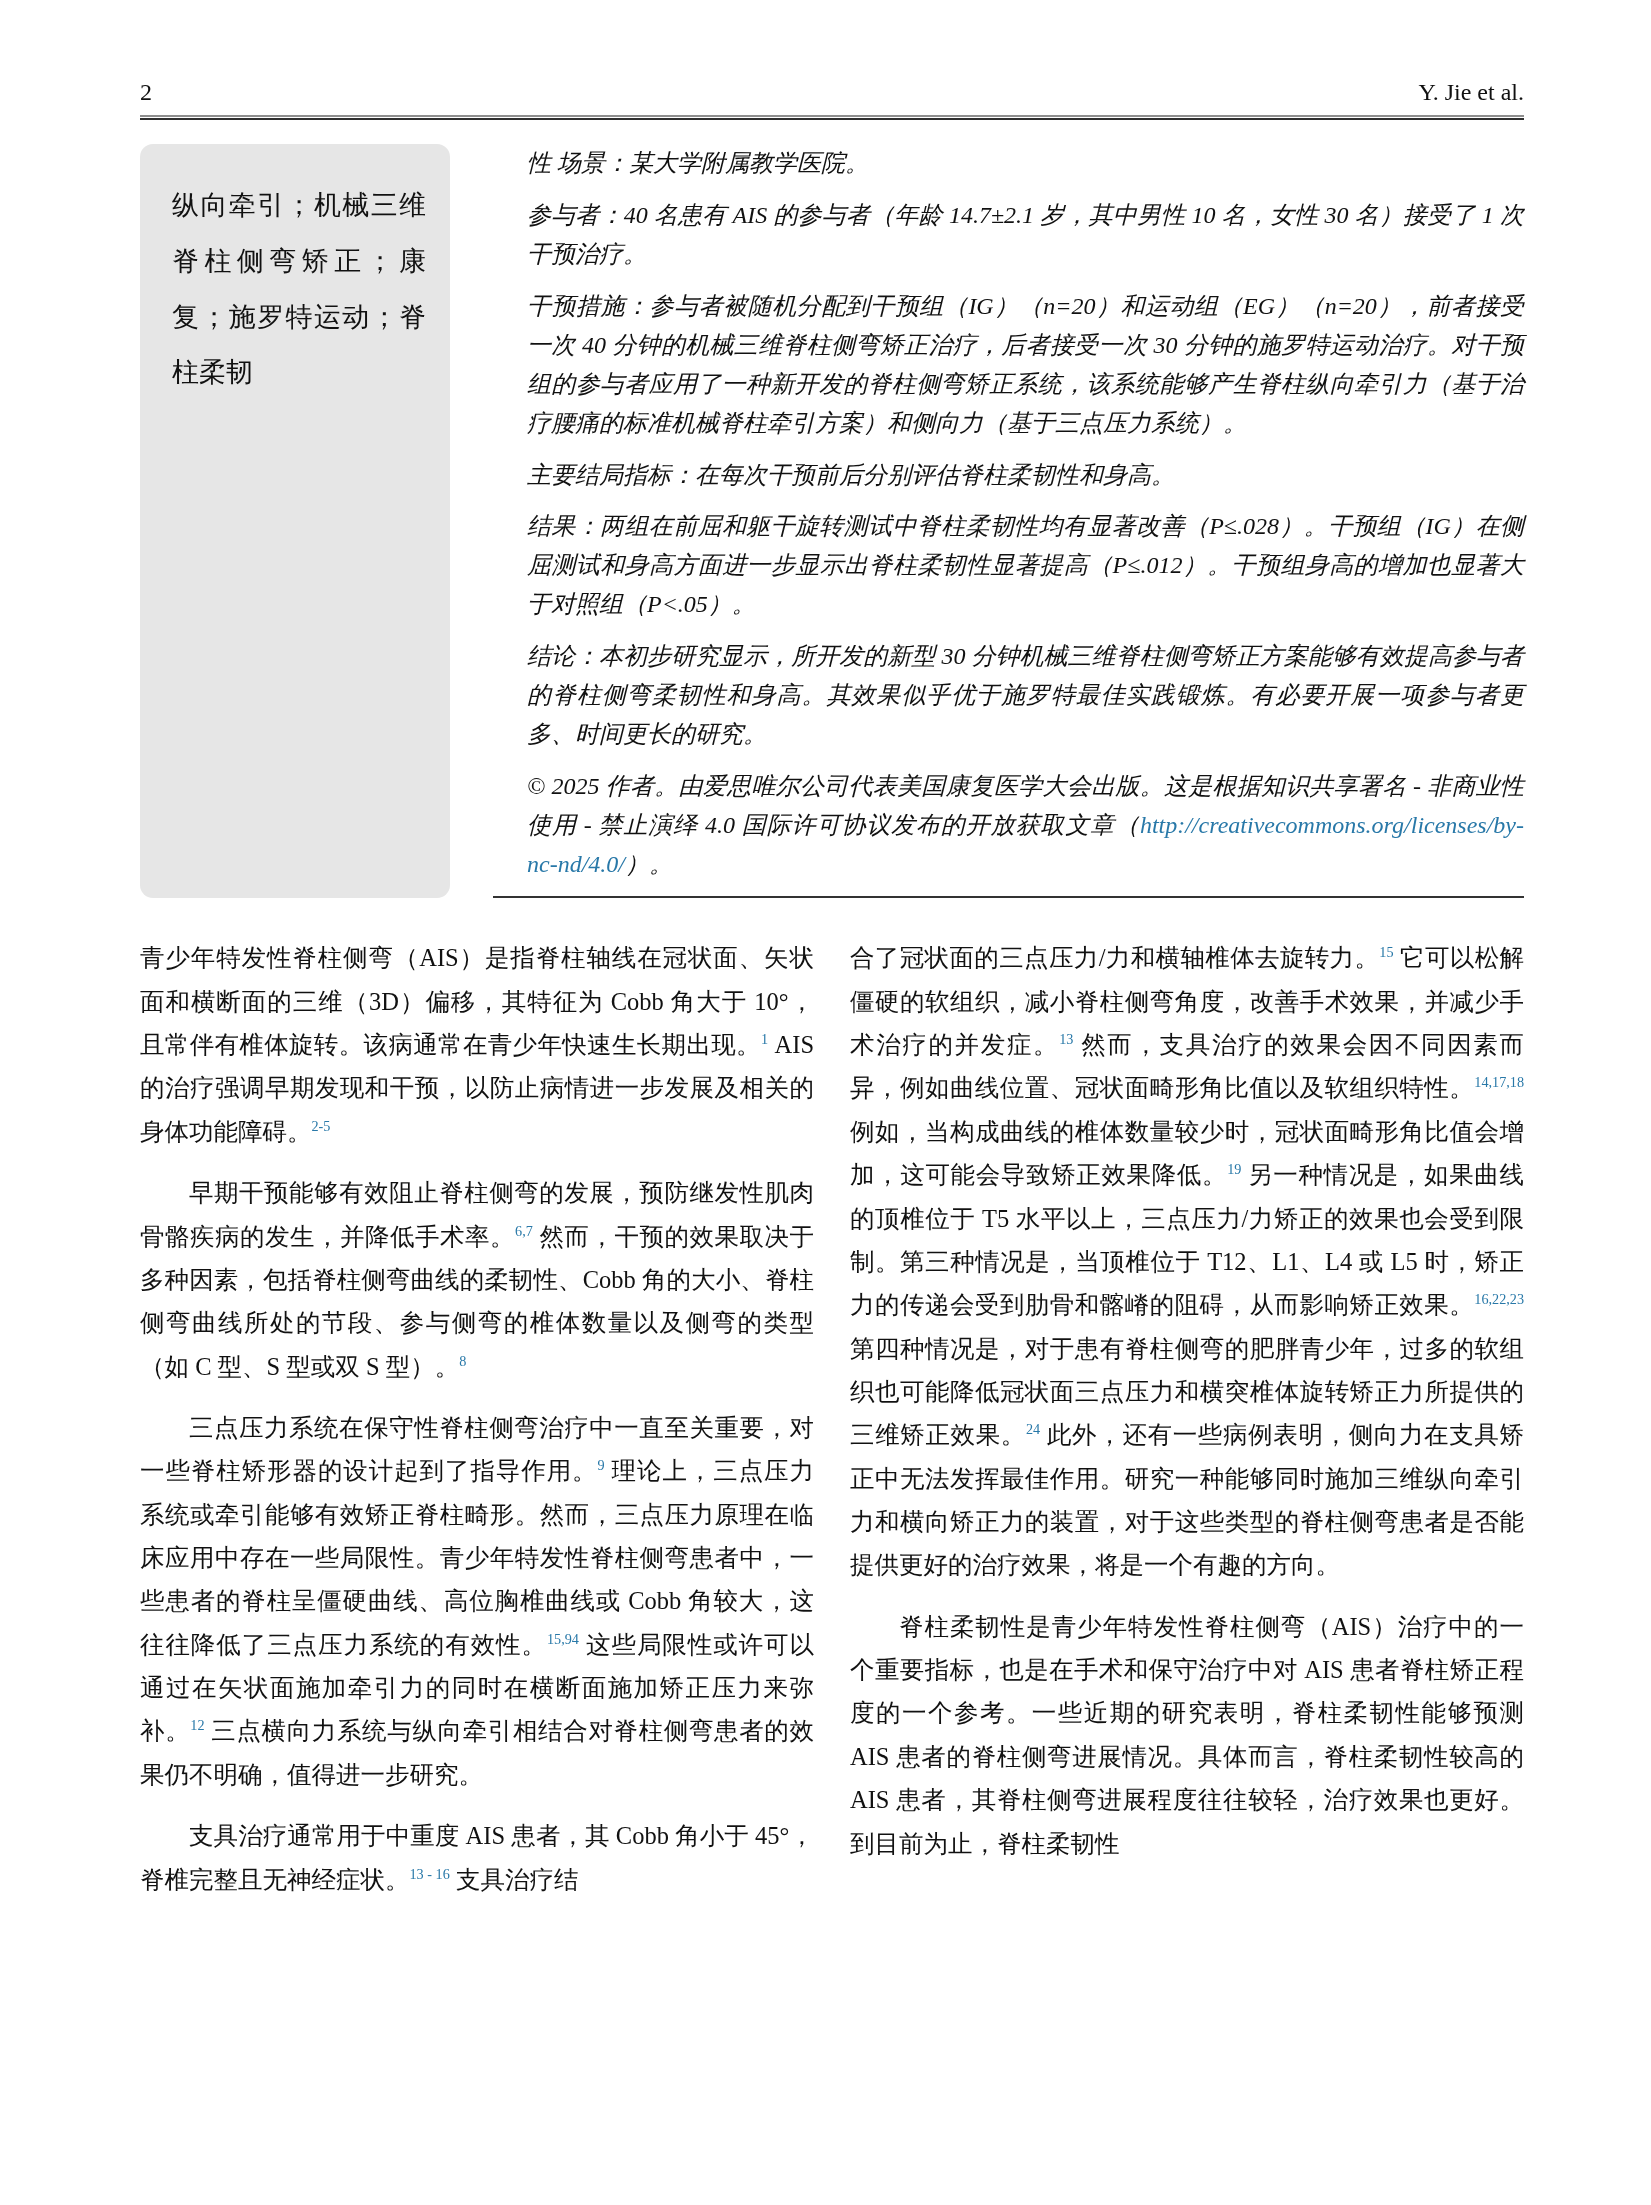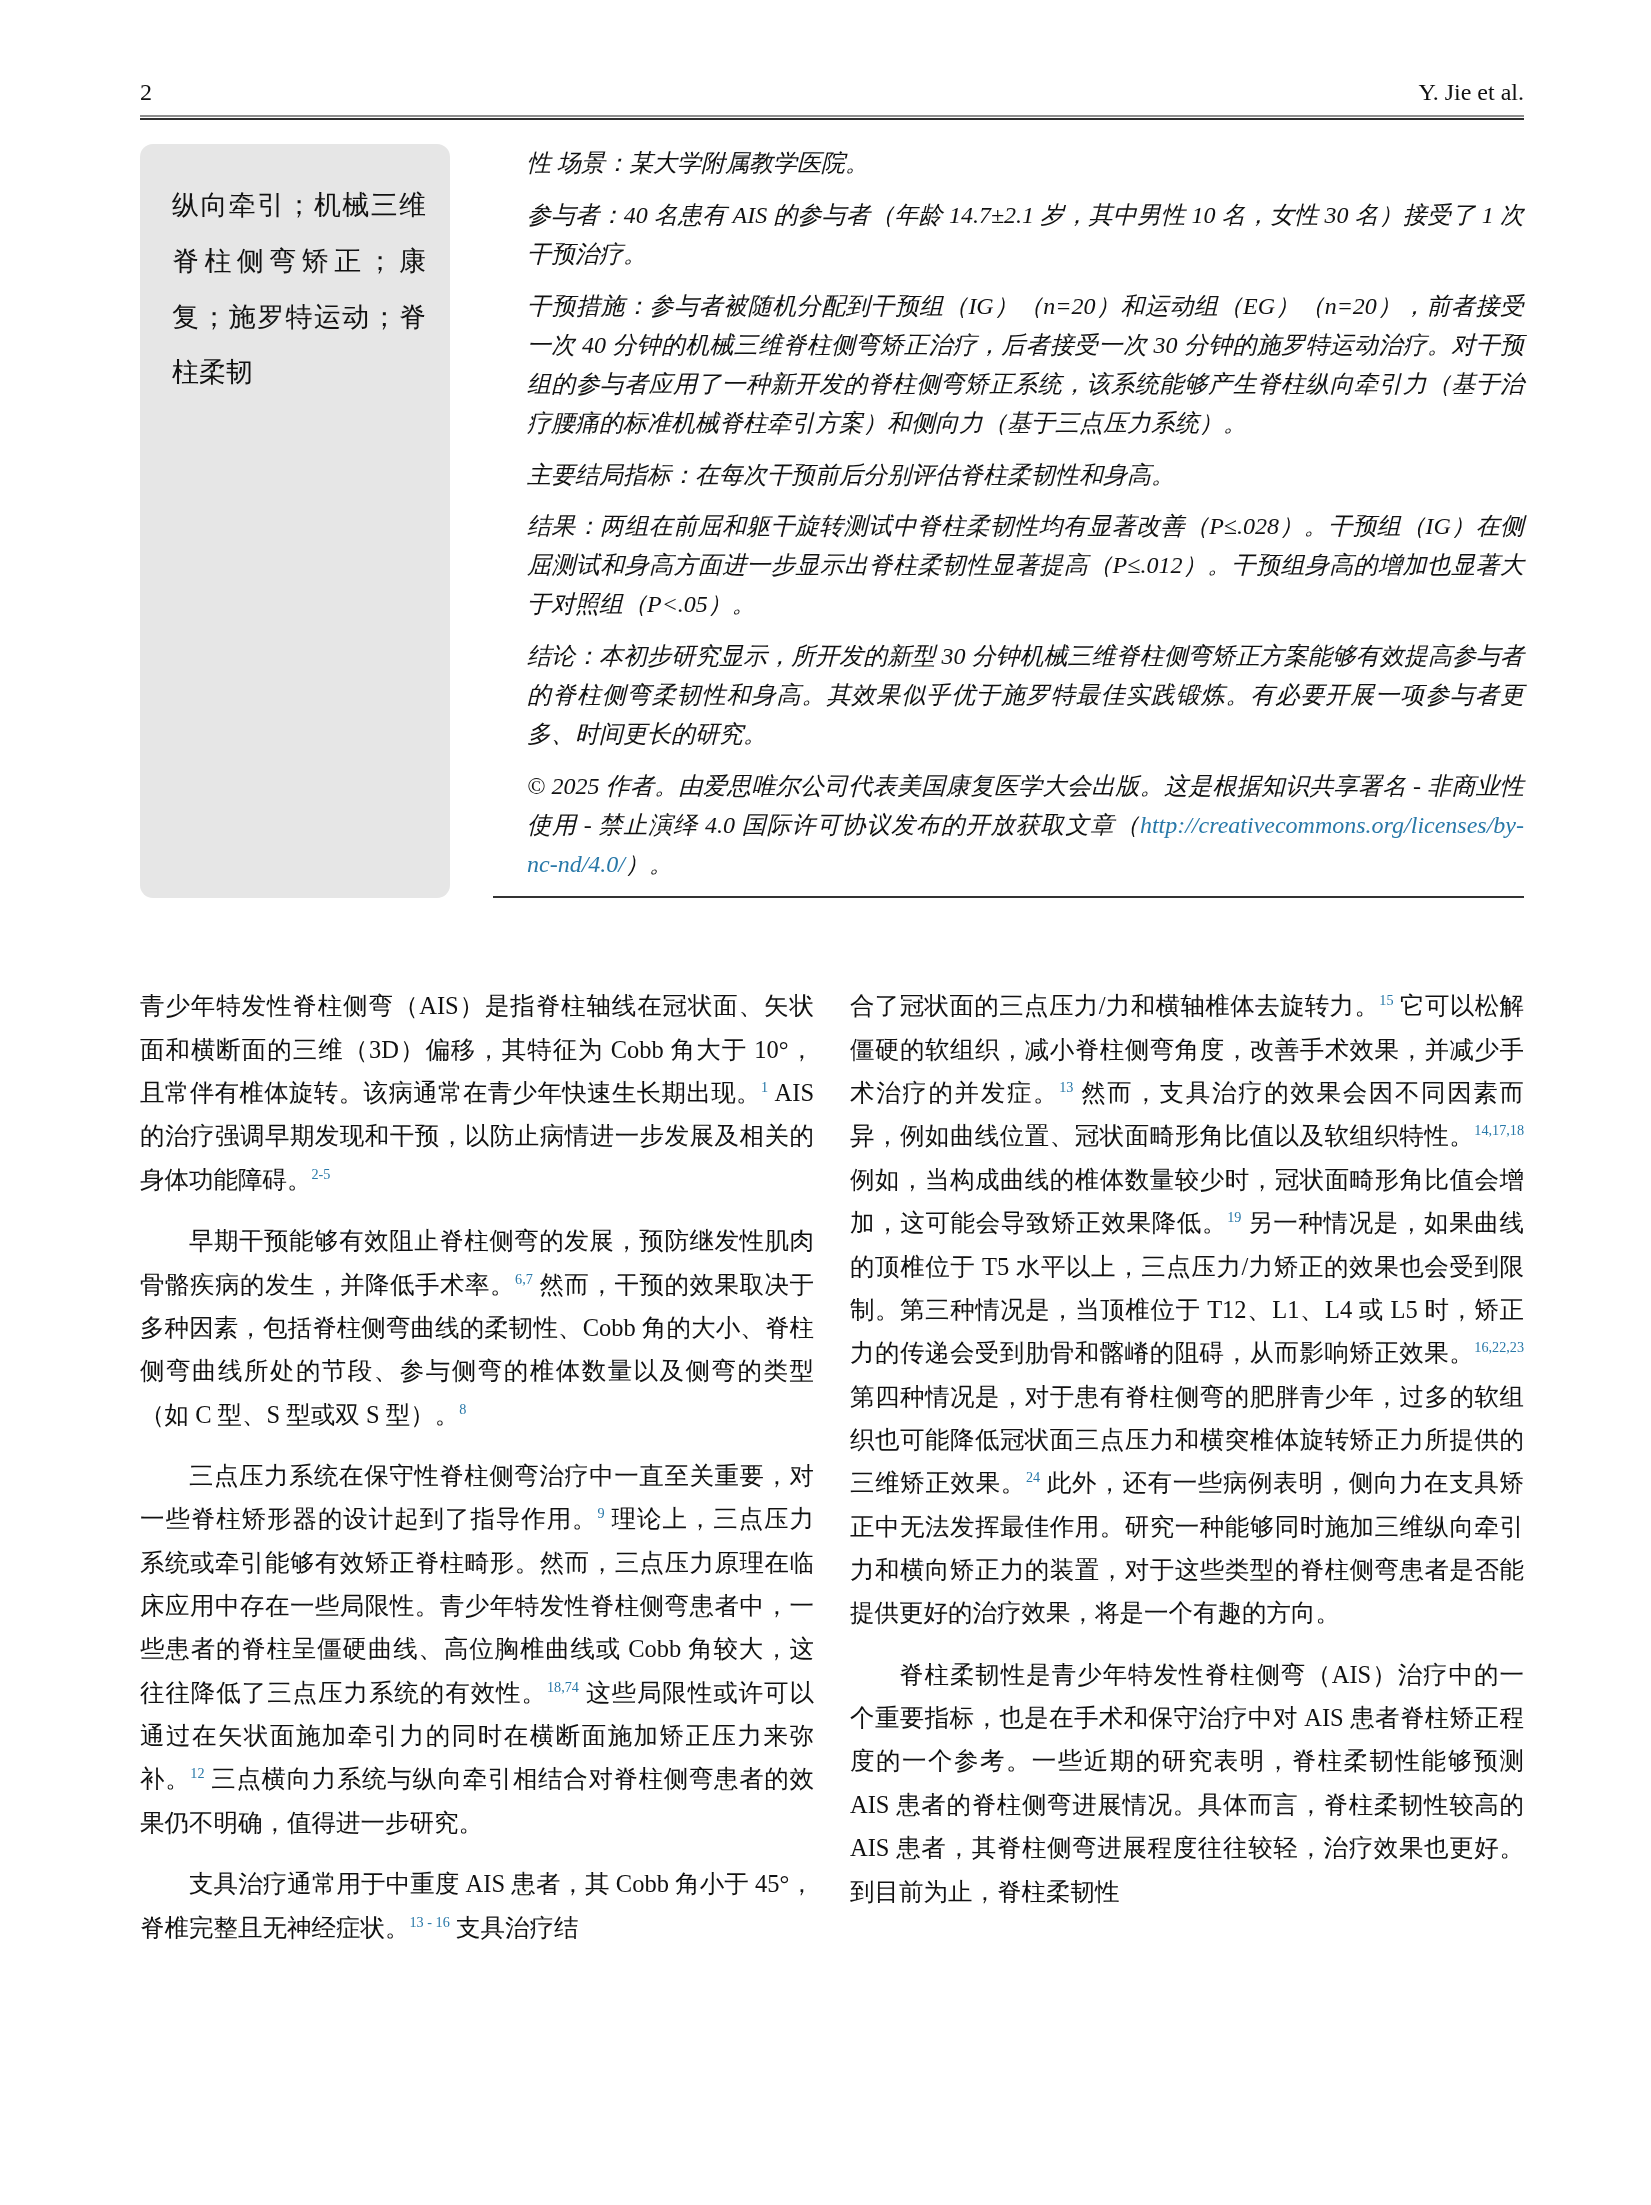--- a/index.html
+++ b/index.html
@@ -67,21 +67,21 @@
     position:absolute;
     left:353px;
     right:0;
     bottom:0;
     height:2.6px;
     background:var(--rule);
   }
   .body-text{
     display:flex;
     gap:36px;
-    margin-top:86px;
+    margin-top:38px;
     font-size:24.5px;
     line-height:1.77;
     text-align:justify;
   }
   .col{flex:1;min-width:0;}
   .col p{margin:0 0 18px;}
   .col p.indent{text-indent:2em;}
   sup.cite{
     color:var(--citation);
     font-size:0.58em;
@@ -114,21 +114,21 @@
       <p class="abs-p">结论：本初步研究显示，所开发的新型 30 分钟机械三维脊柱侧弯矫正方案能够有效提高参与者的脊柱侧弯柔韧性和身高。其效果似乎优于施罗特最佳实践锻炼。有必要开展一项参与者更多、时间更长的研究。</p>
       <p class="abs-p">© 2025 作者。由爱思唯尔公司代表美国康复医学大会出版。这是根据知识共享署名 - 非商业性使用 - 禁止演绎 4.0 国际许可协议发布的开放获取文章（<span class="link">http://creativecommons.org/licenses/by-nc-nd/4.0/</span>）。</p>
     </div>
     <div class="abstract-rule"></div>
   </section>
 
   <main class="body-text">
     <div class="col">
       <p class="flush">青少年特发性脊柱侧弯（AIS）是指脊柱轴线在冠状面、矢状面和横断面的三维（3D）偏移，其特征为 Cobb 角大于 10°，且常伴有椎体旋转。该病通常在青少年快速生长期出现。<sup class="cite">1</sup> AIS 的治疗强调早期发现和干预，以防止病情进一步发展及相关的身体功能障碍。<sup class="cite">2-5</sup></p>
       <p class="indent">早期干预能够有效阻止脊柱侧弯的发展，预防继发性肌肉骨骼疾病的发生，并降低手术率。<sup class="cite">6,7</sup> 然而，干预的效果取决于多种因素，包括脊柱侧弯曲线的柔韧性、Cobb 角的大小、脊柱侧弯曲线所处的节段、参与侧弯的椎体数量以及侧弯的类型（如 C 型、S 型或双 S 型）。<sup class="cite">8</sup></p>
-      <p class="indent">三点压力系统在保守性脊柱侧弯治疗中一直至关重要，对一些脊柱矫形器的设计起到了指导作用。<sup class="cite">9</sup> 理论上，三点压力系统或牵引能够有效矫正脊柱畸形。然而，三点压力原理在临床应用中存在一些局限性。青少年特发性脊柱侧弯患者中，一些患者的脊柱呈僵硬曲线、高位胸椎曲线或 Cobb 角较大，这往往降低了三点压力系统的有效性。<sup class="cite">18,74</sup> 这些局限性或许可以通过在矢状面施加牵引力的同时在横断面施加矫正压力来弥补。<sup class="cite">12</sup> 三点横向力系统与纵向牵引相结合对脊柱侧弯患者的效果仍不明确，值得进一步研究。</p>
+      <p class="indent">三点压力系统在保守性脊柱侧弯治疗中一直至关重要，对一些脊柱矫形器的设计起到了指导作用。<sup class="cite">9</sup> 理论上，三点压力系统或牵引能够有效矫正脊柱畸形。然而，三点压力原理在临床应用中存在一些局限性。青少年特发性脊柱侧弯患者中，一些患者的脊柱呈僵硬曲线、高位胸椎曲线或 Cobb 角较大，这往往降低了三点压力系统的有效性。<sup class="cite">15,94</sup> 这些局限性或许可以通过在矢状面施加牵引力的同时在横断面施加矫正压力来弥补。<sup class="cite">12</sup> 三点横向力系统与纵向牵引相结合对脊柱侧弯患者的效果仍不明确，值得进一步研究。</p>
       <p class="indent">支具治疗通常用于中重度 AIS 患者，其 Cobb 角小于 45°，脊椎完整且无神经症状。<sup class="cite">13 - 16</sup> 支具治疗结</p>
     </div>
     <div class="col">
       <p class="flush">合了冠状面的三点压力/力和横轴椎体去旋转力。<sup class="cite">15</sup> 它可以松解僵硬的软组织，减小脊柱侧弯角度，改善手术效果，并减少手术治疗的并发症。<sup class="cite">13</sup> 然而，支具治疗的效果会因不同因素而异，例如曲线位置、冠状面畸形角比值以及软组织特性。<sup class="cite">14,17,18</sup> 例如，当构成曲线的椎体数量较少时，冠状面畸形角比值会增加，这可能会导致矫正效果降低。<sup class="cite">19</sup> 另一种情况是，如果曲线的顶椎位于 T5 水平以上，三点压力/力矫正的效果也会受到限制。第三种情况是，当顶椎位于 T12、L1、L4 或 L5 时，矫正力的传递会受到肋骨和髂嵴的阻碍，从而影响矫正效果。<sup class="cite">16,22,23</sup> 第四种情况是，对于患有脊柱侧弯的肥胖青少年，过多的软组织也可能降低冠状面三点压力和横突椎体旋转矫正力所提供的三维矫正效果。<sup class="cite">24</sup> 此外，还有一些病例表明，侧向力在支具矫正中无法发挥最佳作用。研究一种能够同时施加三维纵向牵引力和横向矫正力的装置，对于这些类型的脊柱侧弯患者是否能提供更好的治疗效果，将是一个有趣的方向。</p>
       <p class="indent">脊柱柔韧性是青少年特发性脊柱侧弯（AIS）治疗中的一个重要指标，也是在手术和保守治疗中对 AIS 患者脊柱矫正程度的一个参考。一些近期的研究表明，脊柱柔韧性能够预测 AIS 患者的脊柱侧弯进展情况。具体而言，脊柱柔韧性较高的 AIS 患者，其脊柱侧弯进展程度往往较轻，治疗效果也更好。到目前为止，脊柱柔韧性</p>
     </div>
   </main>
 
 </div>
 

